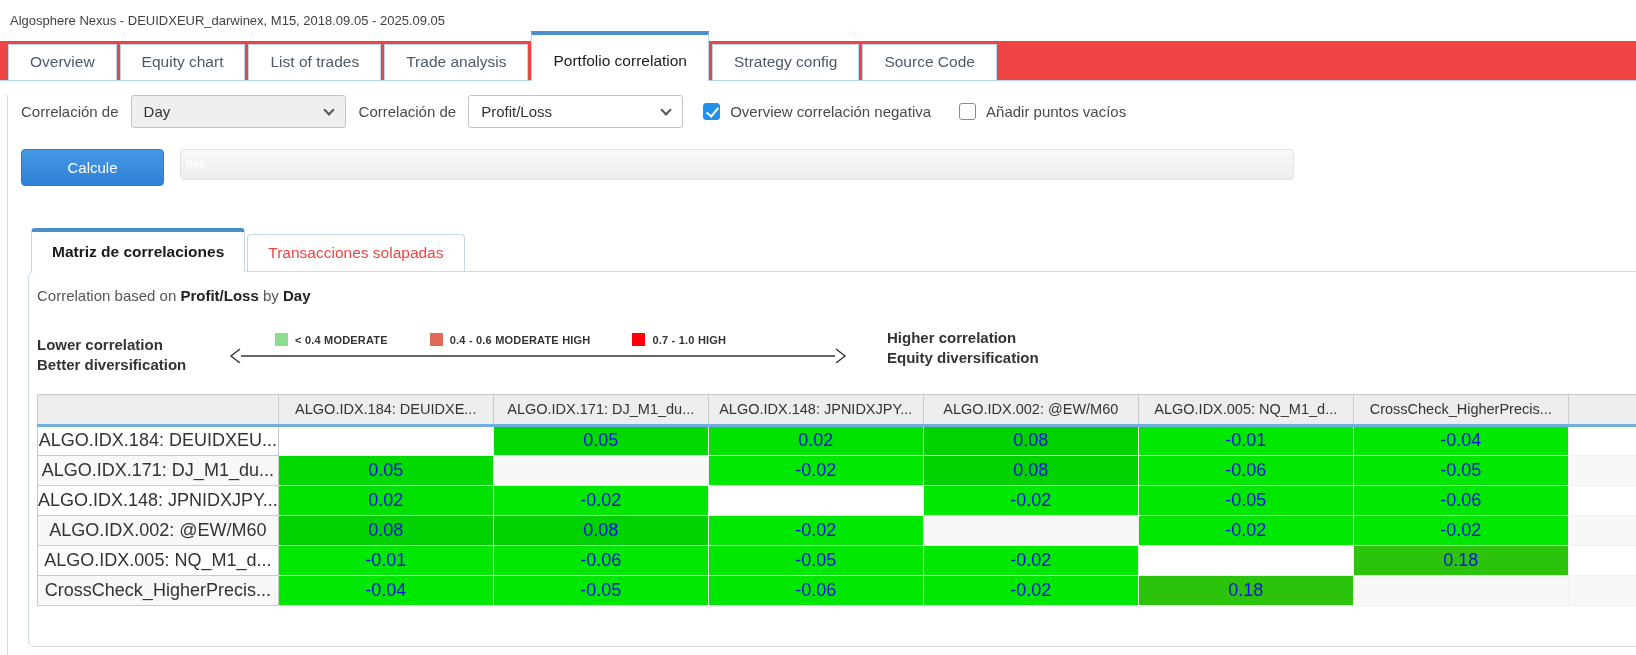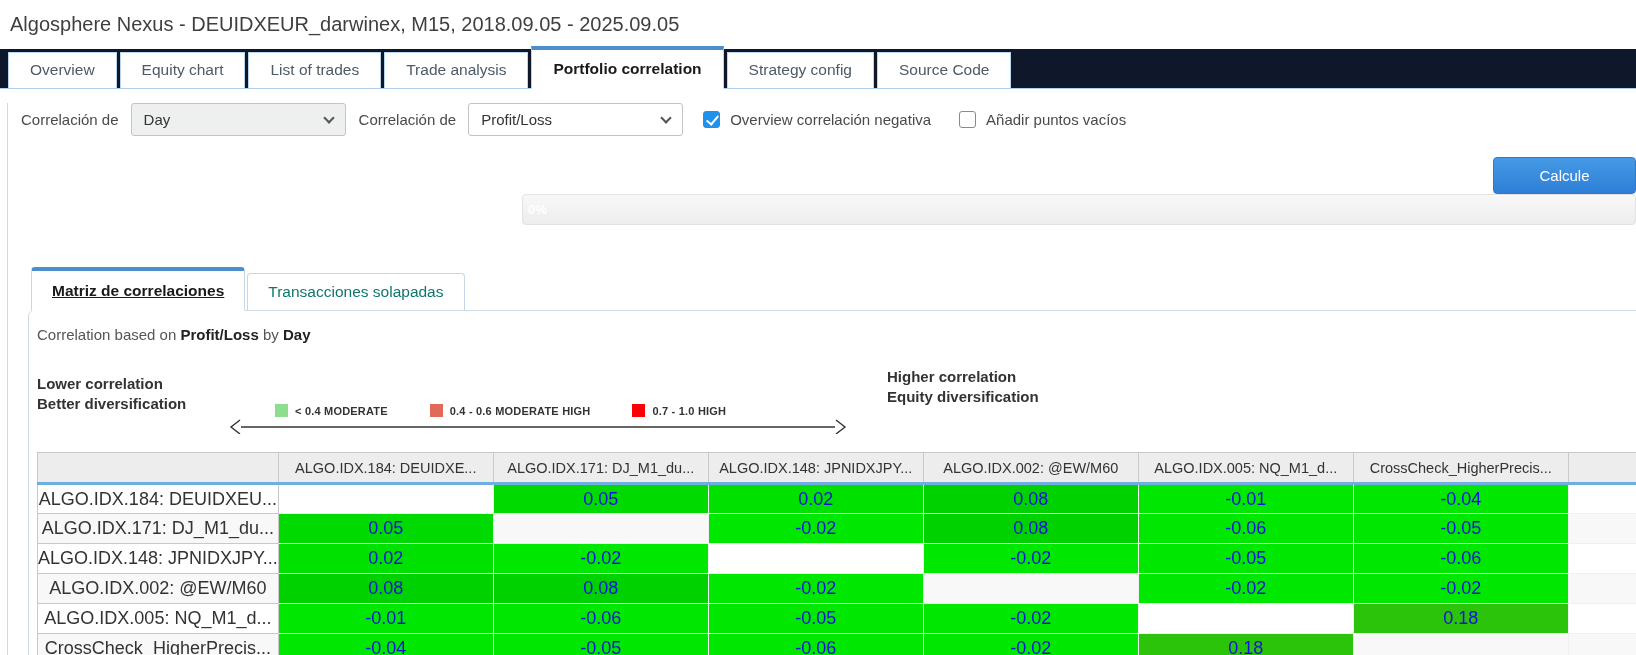--- a/index.html
+++ b/index.html
@@ -1,27 +1,27 @@
 <!DOCTYPE html>
 <html><head>
 <meta charset="utf-8">
 <style>
   * { margin:0; padding:0; box-sizing:border-box; }
   html,body { width:1636px; height:655px; overflow:hidden; background:#fff;
               font-family:"Liberation Sans","DejaVu Sans",sans-serif; }
-  .page-title { padding:13px 0 0 10px; font-size:20px; color:#3f3f3f; }
+  .page-title { padding:13px 0 0 10px; font-size:13px; color:#3f3f3f; }
 
   
   .tabbar { display:flex; align-items:flex-end; margin-top:13px; padding-left:8px;
-            background:#0f172a; border-bottom:1px solid #aecfec; height:40px; position:relative; }
+            background:#ef4444; border-bottom:1px solid #aecfec; height:40px; position:relative; }
   .tab { background:#fff; border:1px solid #b9d7ef; border-bottom:none; color:#4d5a66;
          font-size:15.5px; padding:8px 21px 9px 21px; margin-right:3px; cursor:pointer;
          position:relative; margin-bottom:-1px; border-bottom:1px solid #aecfec; white-space:nowrap; }
-  .tab.active { border-top:4px solid #4a8fcb; padding-top:10px; padding-bottom:10px;
-                font-weight:bold; color:#1a1a1a; border-bottom:1px solid #fff; z-index:2; }
+  .tab.active { border-top:4px solid #4a8fcb; padding-top:17px; padding-bottom:10px;
+                font-weight:normal; color:#1a1a1a; border-bottom:1px solid #fff; z-index:2; }
 
   
   .main-panel { margin-left:7px; border-left:1px solid #c9dcee; padding-left:13px;
                 min-height:566px; background:#fff; }
 
   
   .controls-row { display:flex; align-items:center; margin-top:14px; font-size:15px; color:#4a4a4a; }
   .ctl-label { margin-right:12px; white-space:nowrap; }
   .select { width:215px; height:33px; border:1px solid #c4c4c4; border-radius:3px;
             display:flex; align-items:center; justify-content:space-between;
@@ -34,48 +34,48 @@
   .chk-group { display:flex; align-items:center; margin-left:20px; cursor:pointer; }
   .chk-group + .chk-group { margin-left:28px; }
   .checkbox { width:17px; height:17px; border-radius:3px; margin-right:10px; flex:0 0 auto; }
   .checkbox.checked { background:#2090ea; border:1px solid #2090ea; }
   .checkbox.checked::after { content:''; display:block; width:5px; height:10px;
        border-right:2px solid #fff; border-bottom:2px solid #fff; transform:rotate(40deg);
        margin:1px 0 0 5px; }
   .checkbox.unchecked { background:#fff; border:1px solid #8a8a8a; }
 
   
-  .calc-row { display:flex; align-items:flex-end; margin-top:21px;flex-direction:column; }
+  .calc-row { display:flex; align-items:flex-start; margin-top:21px; }
   .calc-btn { width:143px; height:37px; border:1px solid #2d78c8; border-radius:4px;
               background:linear-gradient(#459ae5,#2e7fd6); color:#fff; font-size:15px;
               font-family:inherit; cursor:pointer; }
   .progress { width:1114px; height:31px; margin-left:16px; border:1px solid #e2e2e2;
               border-radius:4px; background:linear-gradient(#f8f8f8,#ededed);
               display:flex; align-items:center; }
   .progress-text { color:#fff; font-weight:bold; font-size:13px; padding-left:5px; }
 
   
   .subtabbar { display:flex; align-items:flex-end; margin-top:42px; margin-left:10px;
                position:relative; z-index:2; margin-bottom:-1px; }
   .subtab { background:#fff; border:1px solid #c5d7e6; border-bottom:1px solid #cfdce8;
-            color:#0f766e; font-size:15.5px; padding:9px 20px; margin-right:2px;
+            color:#ef4444; font-size:15.5px; padding:9px 20px; margin-right:2px;
             cursor:pointer; white-space:nowrap; border-radius:4px 4px 0 0; }
   .subtab.active { border-top:4px solid #4a8fcb; font-weight:bold; color:#1a1a1a;
-                   border-bottom:1px solid #fff; padding-top:11px; padding-bottom:10px;text-decoration:underline; }
+                   border-bottom:1px solid #fff; padding-top:11px; padding-bottom:10px; }
 
   
   .sub-panel { margin-left:7px; width:1700px; border:1px solid #cfdce8; border-radius:6px;
                padding:15px 0 40px 8px; background:#fff; }
   .caption { font-size:15px; color:#555; }
   .caption b { color:#222; }
 
   .legend { display:flex; margin-top:24px; color:#333; }
   .legend-side { font-size:15px; font-weight:bold; line-height:1.35; white-space:nowrap; }
   .legend-left { width:190px;margin-top:7px; }
-  .legend-center { width:622px;margin-top:32px; }
+  .legend-center { width:622px; }
   .legend-items { display:flex; align-items:center; padding-left:48px; margin-top:5px; }
   .legend-item { display:flex; align-items:center; font-size:11px; font-weight:bold;
                  margin-right:42px; white-space:nowrap; letter-spacing:.2px; }
   .legend-swatch { width:13px; height:13px; margin-right:7px; flex:0 0 auto; }
   .legend-arrow { display:block; margin-top:1px; }
   .legend-right { margin-left:38px; }
 
   
   table.matrix { border-collapse:collapse; table-layout:fixed; margin-top:18px; }
   .matrix th { height:31px; background:#ededed; border:1px solid #c9c9c9;

